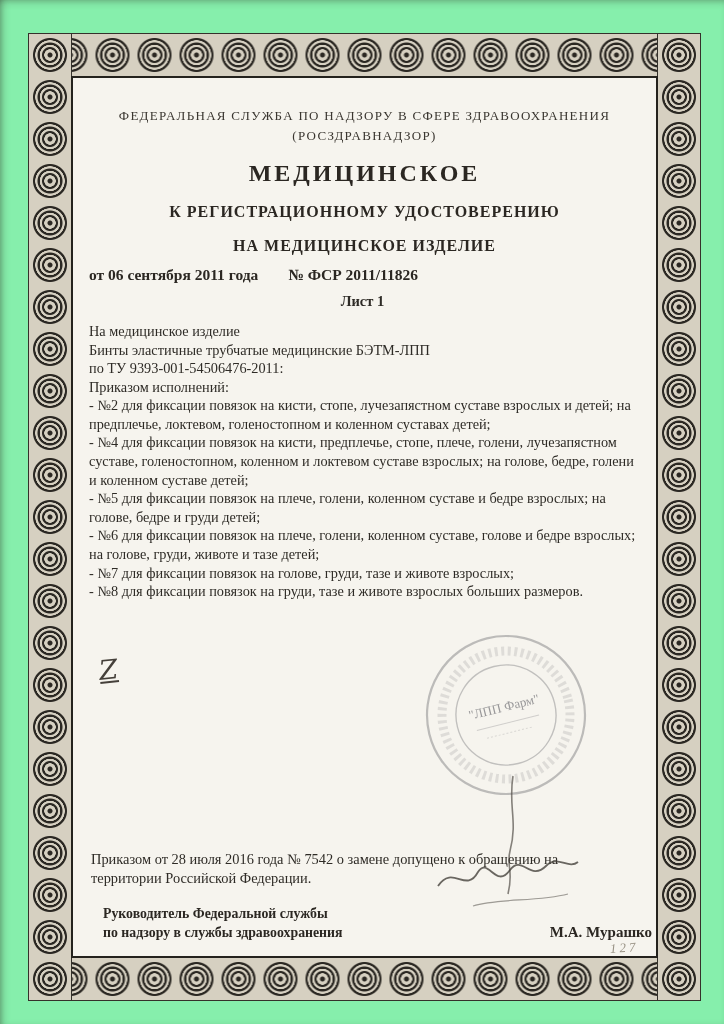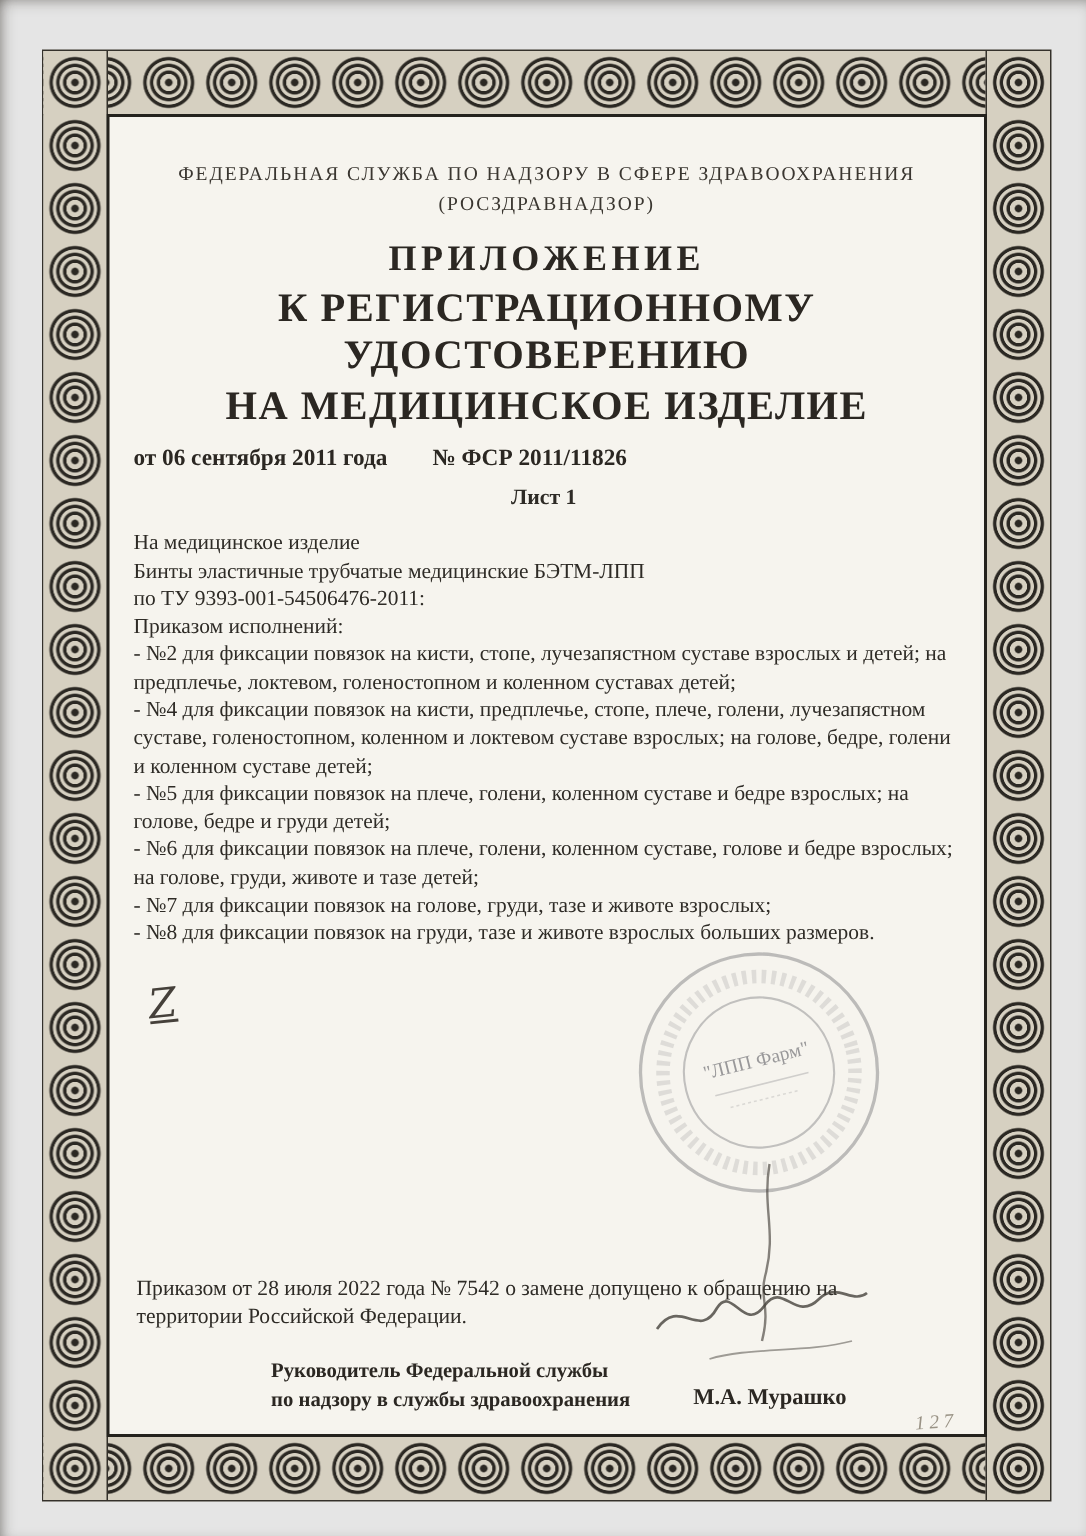--- a/index.html
+++ b/index.html
@@ -8,21 +8,21 @@
     width: 724px;
     height: 1024px;
     background: #fbfaf6;
     font-family: "Liberation Serif", serif;
     color: #2e2b26;
     overflow: hidden;
   }
   .scan {
     position: absolute;
     inset: 0;
-    background: #e5e5e5;
+    background: #86efac;
     box-shadow: inset 6px 0 10px -6px rgba(40,36,30,.55), inset 0 6px 10px -6px rgba(40,36,30,.4);
   }
   
   .frame {
     position: absolute;
     left: 28px; top: 33px; right: 23px; bottom: 23px;
     border: 1.5px solid #34312b;
     background: #f6f4ee;
   }
   .strip {
@@ -57,21 +57,21 @@
     line-height: 1.5;
     color: #3a3630;
   }
   .doc-title {
     margin-top: 15px;
     text-align: center;
     font-weight: bold;
     color: #2b2722;
   }
   .t1 { font-size: 24px; letter-spacing: 3px; }
-  .t2 { font-size: 27px; letter-spacing: 1px; margin-top: 3px; }
+  .t2 { font-size: 16px; letter-spacing: 1px; margin-top: 16px; }
   .doc-meta {
     margin-top: 11px;
     text-align: left;
     font-weight: bold;
     font-size: 15.5px;
     color: #2b2722;
   }
   .meta-gap { display: inline-block; width: 30px; }
   .sheet {
     text-align: center;
@@ -111,23 +111,23 @@
     font-size: 14.4px;
     line-height: 1.35;
   }
   .signature-svg {
     position: absolute;
     left: 345px; top: 688px;
     width: 170px; height: 160px;
   }
   .sign-row {
     position: absolute;
-    left: 30px; right: 14px; top: 826px;
+    left: 30px; right: 4px; top: 826px;
     display: flex;
-    justify-content: center;
+    justify-content: space-between;
     align-items: flex-end;
   }
   .sign-title {
     font-weight: bold;
     font-size: 13.8px;
     line-height: 1.4;
     color: #2b2722;
   }
   .sign-name {
     font-weight: bold;
@@ -159,21 +159,21 @@
   </div>
 
   <div class="content">
 
     <div class="agency">
       <div>ФЕДЕРАЛЬНАЯ СЛУЖБА ПО НАДЗОРУ В СФЕРЕ ЗДРАВООХРАНЕНИЯ</div>
       <div>(РОСЗДРАВНАДЗОР)</div>
     </div>
 
     <div class="doc-title">
-      <div class="t1">ПРИЛОЖЕНИЕ</div>
+      <div class="t1">МЕДИЦИНСКОЕ</div>
       <div class="t2">К РЕГИСТРАЦИОННОМУ УДОСТОВЕРЕНИЮ</div>
       <div class="t2">НА МЕДИЦИНСКОЕ ИЗДЕЛИЕ</div>
     </div>
 
     <div class="doc-meta">
       <span>от  06 сентября 2011 года</span><span class="meta-gap"></span><span>№  ФСР 2011/11826</span>
     </div>
 
     <div class="sheet">Лист  1</div>
 
@@ -194,21 +194,21 @@
 
     <svg class="stamp" viewBox="-85 -85 170 170" xmlns="http://www.w3.org/2000/svg">
       <circle cx="0" cy="0" r="79" fill="none" stroke="rgba(118,118,122,0.6)" stroke-width="2.2"></circle>
       <circle cx="0" cy="0" r="64" fill="none" stroke="rgba(118,118,122,0.25)" stroke-width="9" stroke-dasharray="3 3.5"></circle>
       <circle cx="0" cy="0" r="50" fill="none" stroke="rgba(118,118,122,0.55)" stroke-width="1.4"></circle>
       <text x="0" y="-4" text-anchor="middle" font-size="13" font-family="Liberation Serif, serif" fill="rgba(100,100,106,0.85)">"ЛПП Фарм"</text>
       <line x1="-32" y1="8" x2="32" y2="8" stroke="rgba(118,118,122,0.4)" stroke-width="1"></line>
       <line x1="-24" y1="18" x2="24" y2="18" stroke="rgba(118,118,122,0.3)" stroke-width="1" stroke-dasharray="2 2"></line>
     </svg>
 
-    <div class="order-note">Приказом от 28 июля 2022 года № 7542 о замене допущено к обращению на территории Российской Федерации.</div>
+    <div class="order-note">Приказом от 28 июля 2016 года № 7542 о замене допущено к обращению на территории Российской Федерации.</div>
 
     <svg class="signature-svg" viewBox="0 0 170 160" xmlns="http://www.w3.org/2000/svg">
       <path d="M95 10 C 90 40, 100 55, 92 85 C 88 100, 96 104, 90 128" fill="none" stroke="rgba(70,66,60,0.65)" stroke-width="1.6"></path>
       <path d="M20 120 C 35 98, 48 128, 60 106 C 70 90, 78 124, 92 104 C 104 88, 112 116, 128 100 C 140 88, 150 104, 160 96" fill="none" stroke="rgba(70,66,60,0.8)" stroke-width="1.8"></path>
       <path d="M55 140 C 80 132, 120 136, 150 128" fill="none" stroke="rgba(70,66,60,0.5)" stroke-width="1.2"></path>
     </svg>
 
     <div class="sign-row">
       <div class="sign-title">
         <div>Руководитель Федеральной службы</div>

